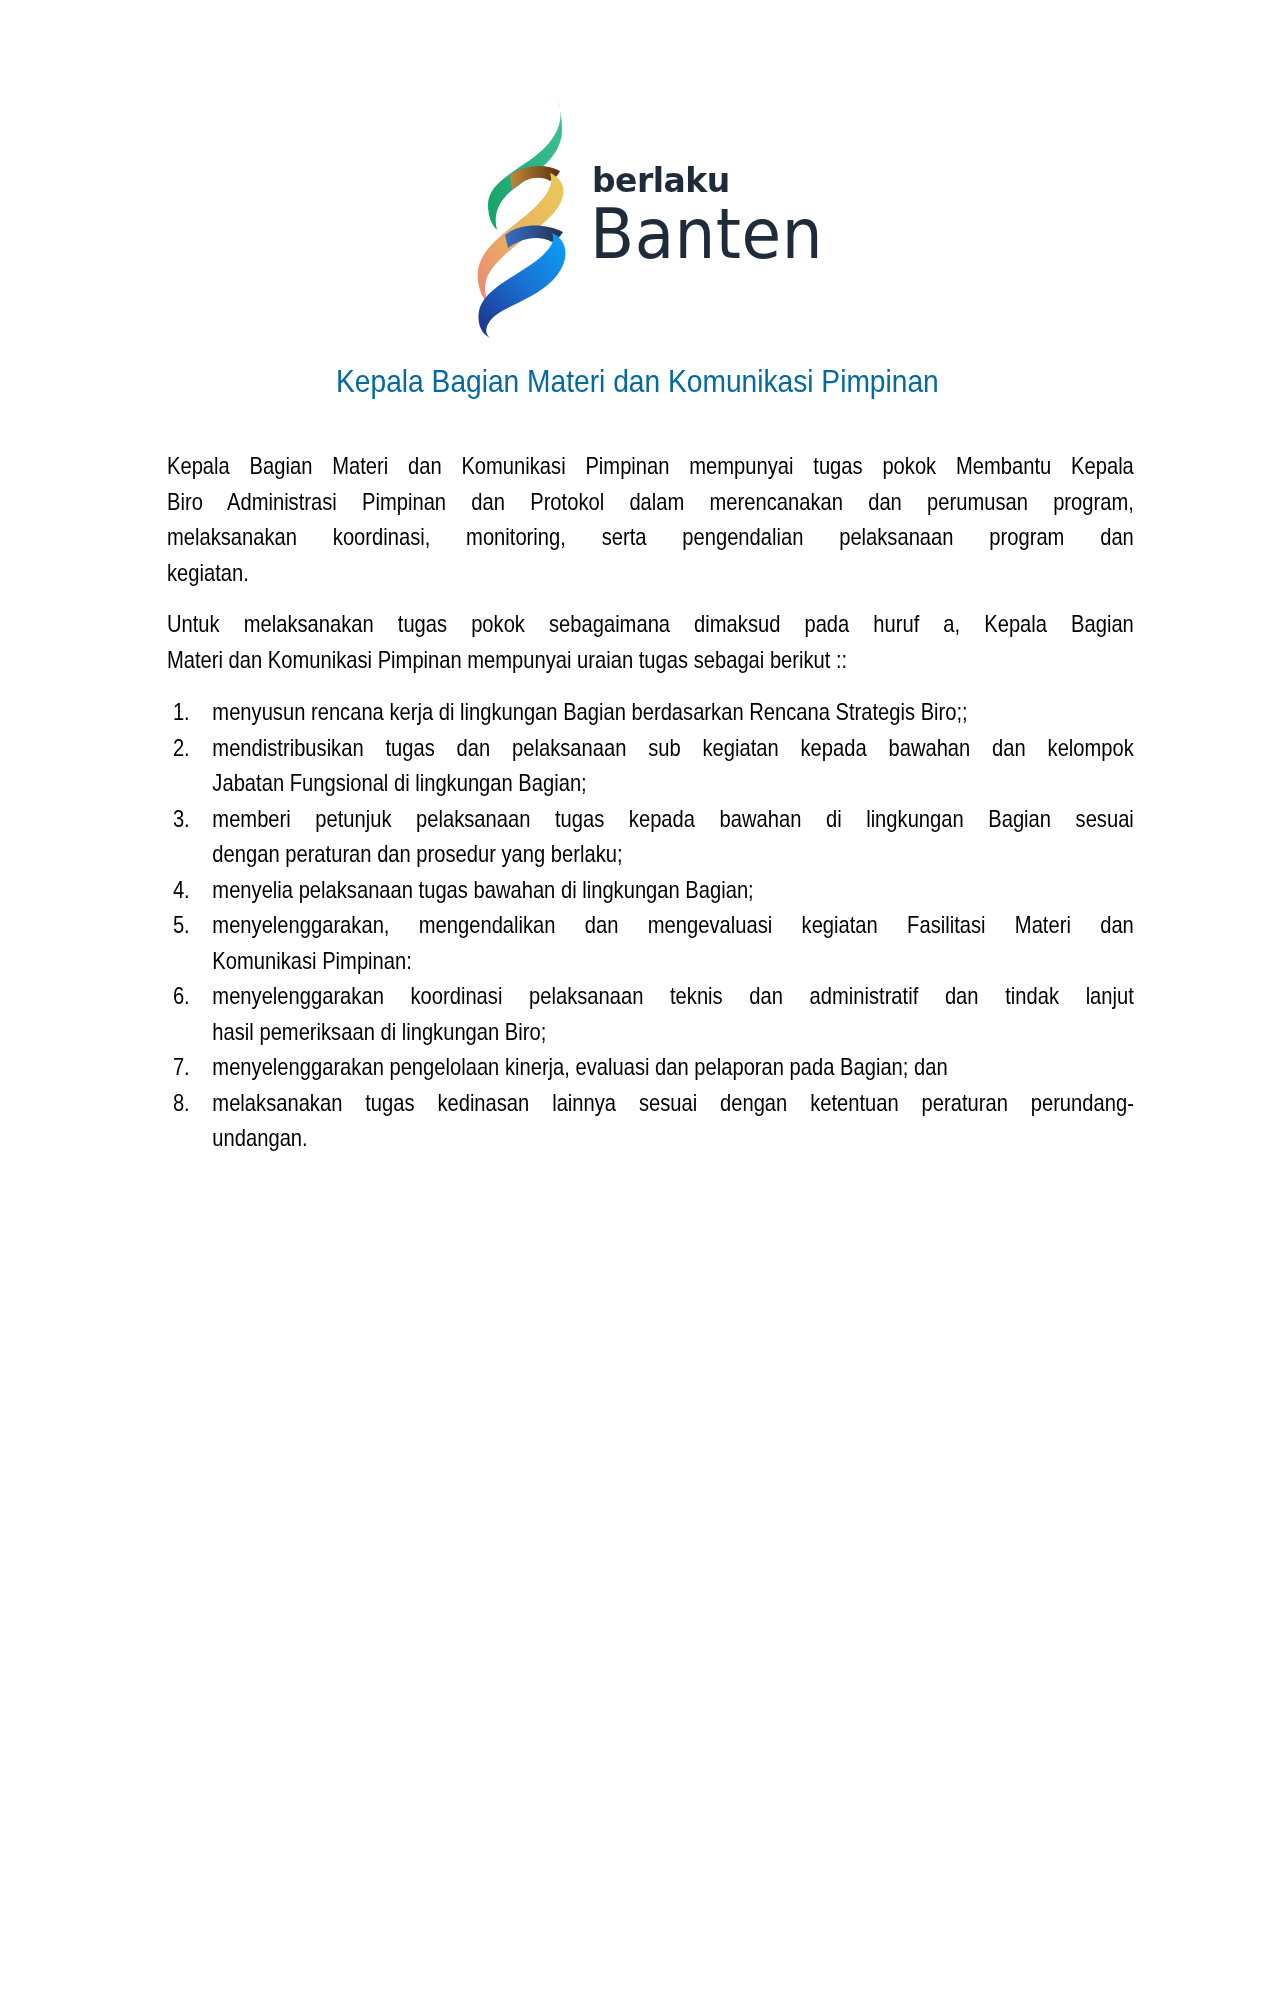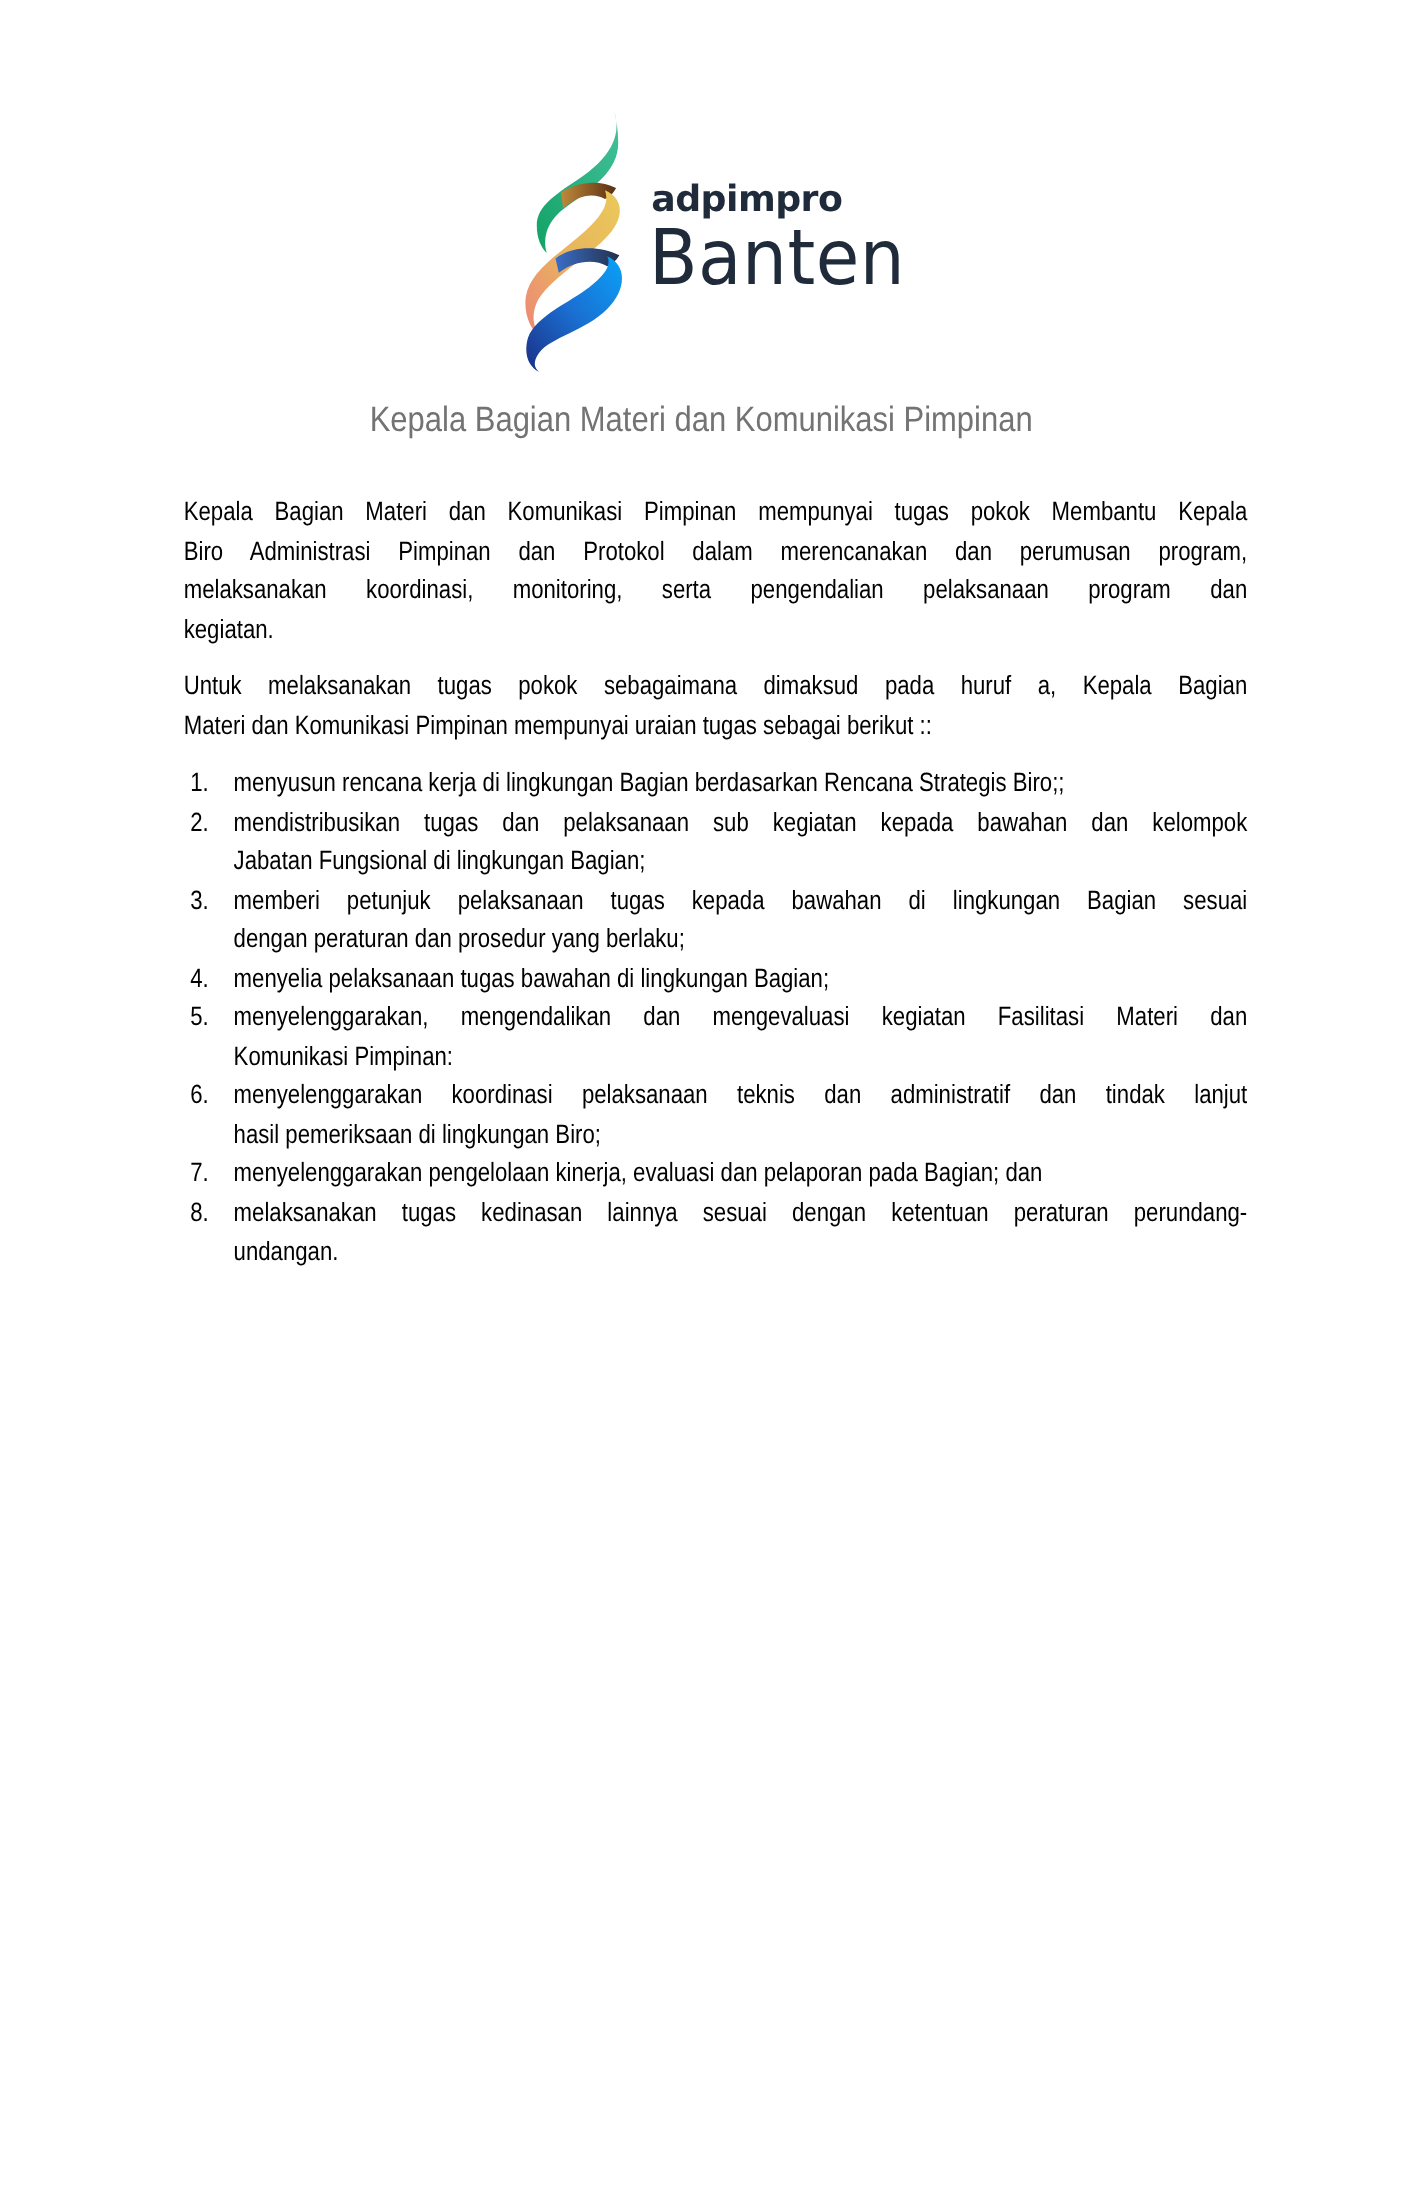--- a/index.html
+++ b/index.html
@@ -17,21 +17,21 @@
     position: absolute; left: 590px; top: 199px;
     font-family: "DejaVu Sans", sans-serif; font-weight: normal;
     font-size: 70px; color: #1f2b3a; line-height: 1; letter-spacing: 0.5px;
     white-space: nowrap;
     transform: scaleX(0.92); transform-origin: left top;
   }
 
   .doc-title {
     position: absolute; left: 0; width: 1275px; top: 363px;
     text-align: center;
-    font-family: "Liberation Sans", sans-serif; font-size: 32px; color: #737373;
+    font-family: "Liberation Sans", sans-serif; font-size: 32px; color: #0369a1;
     line-height: 36px; white-space: nowrap;
   }
   .doc-title span { display: inline-block; transform: scaleX(0.88); transform-origin: center; }
 
   .text-block {
     position: absolute; left: 167px;
     font-family: "Liberation Sans", sans-serif; font-size: 24px; color: #000;
     transform: scaleX(0.84); transform-origin: left top;
   }
   .line {
@@ -77,21 +77,21 @@
         <stop offset="1" stop-color="#0aa2f8"></stop>
       </linearGradient>
     </defs>
     <path d="M88 5 C 95 25, 88 45, 60 65 C 35 82, 18 92, 18 110 C 18 122, 22 130, 27 135 C 23 120, 28 105, 45 93 C 70 75, 92 60, 92 35 C 92 22, 90 12, 88 5 Z" fill="url(#gGreen)"></path>
     <path d="M40 80 C 55 70, 75 68, 90 76 C 88 80, 85 84, 80 86 C 70 80, 55 82, 42 95 Z" fill="url(#gBrown)"></path>
     <path d="M80 78 C 98 86, 98 104, 80 122 C 60 142, 28 160, 18 180 C 12 194, 16 205, 22 212 C 12 205, 6 190, 8 175 C 12 150, 40 135, 62 115 C 78 100, 84 90, 80 78 Z" fill="url(#gGold)"></path>
     <path d="M35 140 C 50 128, 75 128, 93 137 C 90 142, 86 146, 82 147 C 70 140, 52 142, 38 153 Z" fill="url(#gNavy)"></path>
     <path d="M82 138 C 100 146, 100 168, 82 186 C 62 206, 30 212, 20 226 C 14 234, 16 240, 20 243 C 10 238, 6 226, 10 212 C 18 192, 48 180, 66 166 C 80 155, 86 146, 82 138 Z" fill="url(#gBlue)"></path>
   </svg>
 
-  <div class="logo-word-top">adpimpro</div>
+  <div class="logo-word-top">berlaku</div>
   <div class="logo-word-bottom">Banten</div>
 
   <div class="doc-title">
     <span>Kepala Bagian Materi dan Komunikasi Pimpinan</span>
   </div>
 
   <div class="text-block para-1">
     <div class="line">Kepala Bagian Materi dan Komunikasi Pimpinan mempunyai tugas pokok Membantu Kepala</div>
     <div class="line">Biro Administrasi Pimpinan dan Protokol dalam merencanakan dan perumusan program,</div>
     <div class="line">melaksanakan koordinasi, monitoring, serta pengendalian pelaksanaan program dan</div>

